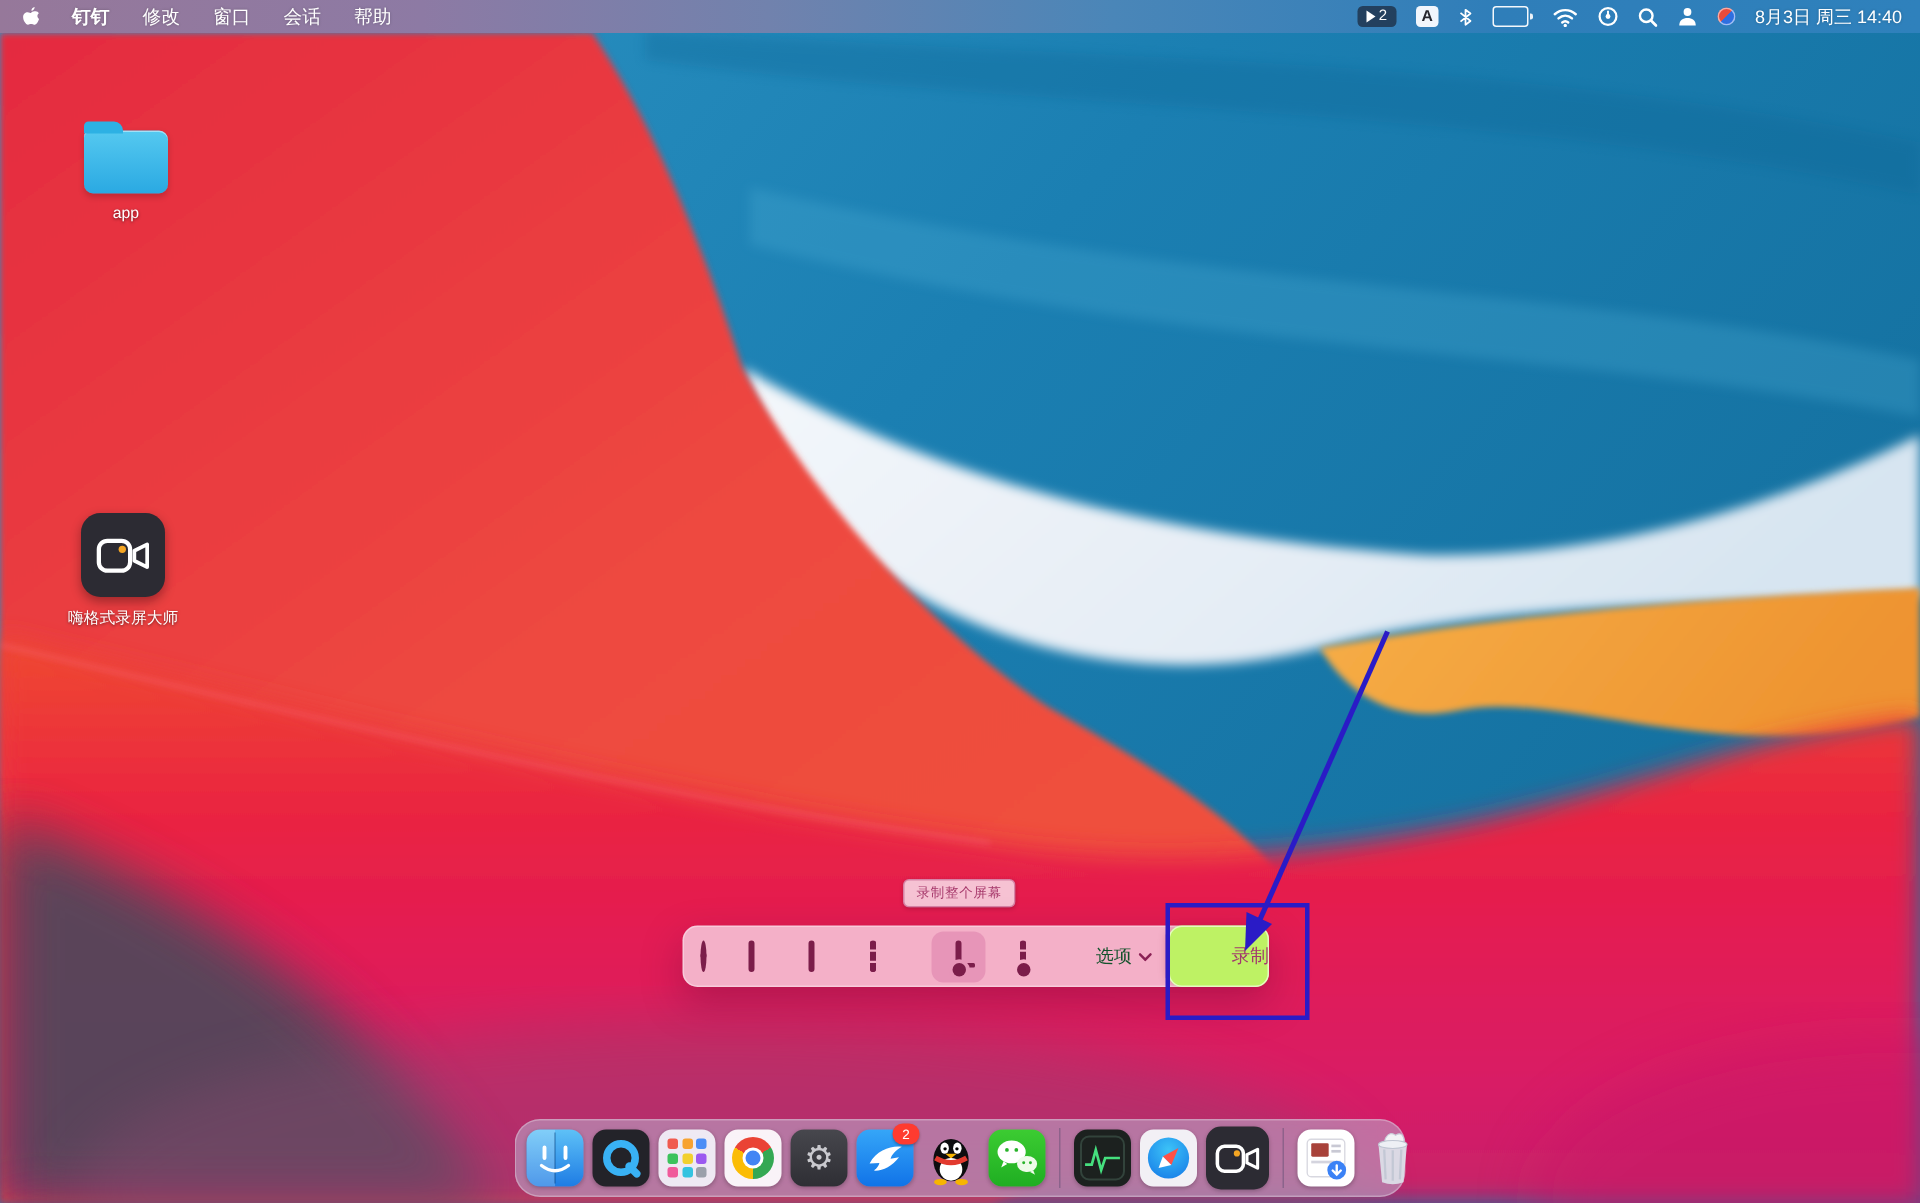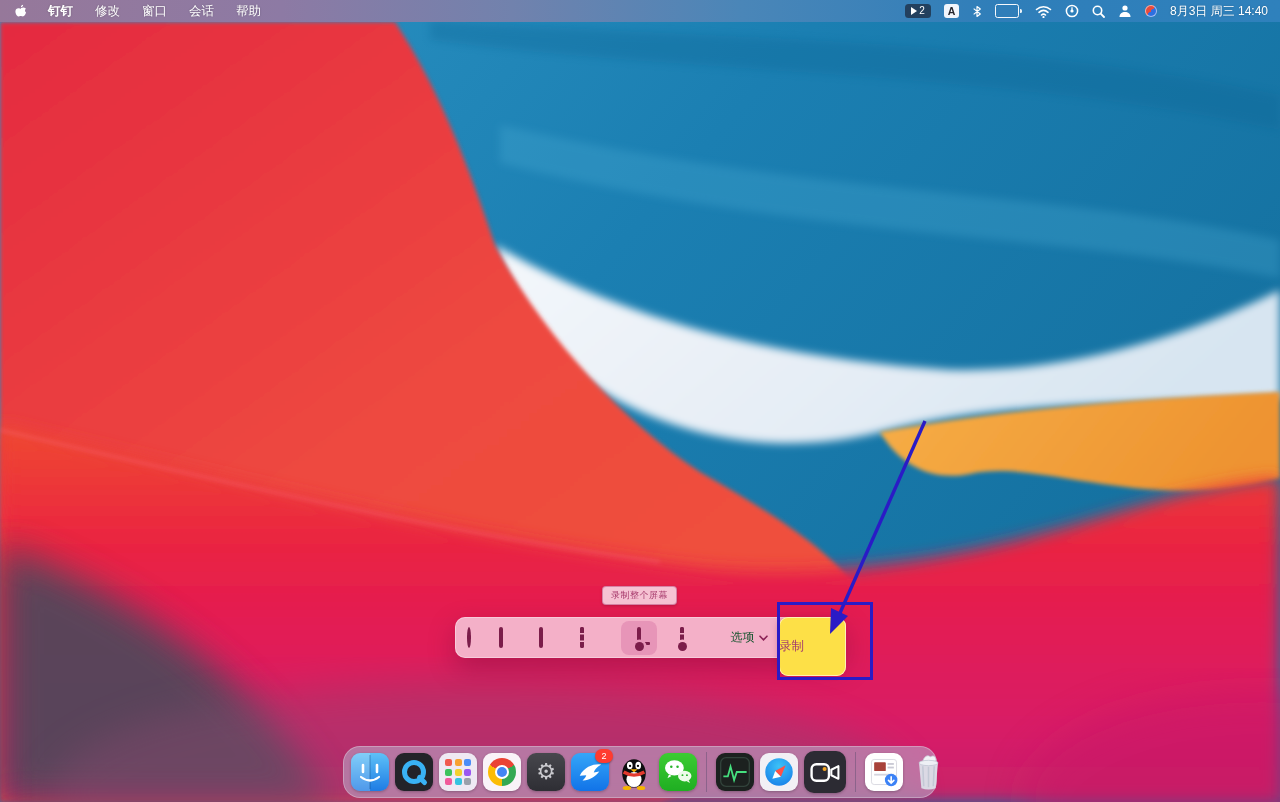--- a/index.html
+++ b/index.html
@@ -63,22 +63,22 @@
   .i-rec-s{width:24px;height:17px;border:2.4px solid #7b1d4a;border-radius:5px;position:relative;}
   .i-rec-s::before{content:"";position:absolute;left:3px;width:8px;bottom:1px;height:2.4px;background:#7b1d4a;border-radius:1px;}
   .i-rec-s::after{content:"";position:absolute;right:-5px;bottom:-5px;width:9px;height:9px;background:#7b1d4a;
     border-radius:50%;box-shadow:0 0 0 2.5px #e795b8;}
   .i-rec-d{width:22px;height:17px;border:2.2px dashed #7b1d4a;border-radius:4px;position:relative;}
   .i-rec-d::after{content:"";position:absolute;right:-5px;bottom:-5px;width:9px;height:9px;background:#7b1d4a;
     border-radius:50%;box-shadow:0 0 0 2.5px #f4b0c8;}
   .tb-options{position:absolute;left:268px;top:0;width:52px;height:41px;display:flex;align-items:center;
     justify-content:center;gap:4px;color:#14532d;font-size:12px;cursor:default;}
   .tb-divider{position:absolute;left:322px;top:6px;bottom:6px;width:1px;background:rgba(140,30,80,.28);}
-  .tb-record{position:absolute;left:324px;top:0;width:67px;height:59px;background:#fde047;border-radius:9px;
-    display:flex;align-items:center;justify-content:flex-start;color:#a23a6e;font-size:12.5px;
+  .tb-record{position:absolute;left:324px;top:0;width:67px;height:41px;background:#bef264;border-radius:9px;
+    display:flex;align-items:center;justify-content:flex-end;color:#a23a6e;font-size:12.5px;
     box-shadow:inset 0 0 0 1px rgba(255,255,255,.6),-3px 0 6px -2px rgba(140,20,70,.35);}
 
   
   #hl-rect{position:absolute;left:777px;top:602px;width:90px;height:72px;border:3.5px solid #2a1bc6;z-index:25;}
   #arrow-svg{position:absolute;left:0;top:0;width:1280px;height:802px;z-index:26;pointer-events:none;}
 
   
   #dock{position:absolute;left:343px;top:746px;width:594px;height:52px;z-index:30;
     background:rgba(186,176,208,.55);border:1px solid rgba(255,255,255,.28);border-radius:17px;
     box-sizing:border-box;display:flex;align-items:center;padding:0 7px;gap:6px;
@@ -247,20 +247,34 @@
         <svg width="14" height="14" viewBox="0 0 14 14">
           <circle cx="7" cy="4" r="2.6" fill="#fff"></circle>
           <path d="M1.5,13 C1.5,9.5 4,8 7,8 C10,8 12.5,9.5 12.5,13 Z" fill="#fff"></path>
         </svg>
       </span>
       <span class="st secdot"></span>
       <span class="mb-date">8月3日 周三 14:40</span>
     </div>
   </div>
 
+  <div class="dsk" style="left:38px;top:80px;width:92px;">
+    <div class="folder"></div>
+    <div class="dsk-label">app</div>
+  </div>
+  <div class="dsk" style="left:26px;top:342px;width:112px;">
+    <div class="apptile">
+      <svg width="36" height="25" viewBox="0 0 38 26">
+        <rect x="2" y="2.5" width="22" height="21" rx="6" fill="none" stroke="#fff" stroke-width="3"></rect>
+        <path d="M27,9.5 L36,5 V21 L27,16.5 Z" fill="none" stroke="#fff" stroke-width="2.6" stroke-linejoin="round"></path>
+        <circle cx="18.5" cy="8.5" r="2.6" fill="#f5a623"></circle>
+      </svg>
+    </div>
+    <div class="dsk-label">嗨格式录屏大师</div>
+  </div>
 
   <div id="tooltip">
     <span>录制整个屏幕</span>
   </div>
 
   <div id="toolbar">
     <div class="tb-selbg"></div>
     <span class="tbi" style="left:14px;"><span class="i-dot"></span></span>
     <span class="tbi" style="left:46px;"><span class="i-screen"></span></span>
     <span class="tbi" style="left:86px;"><span class="i-window"></span></span>

